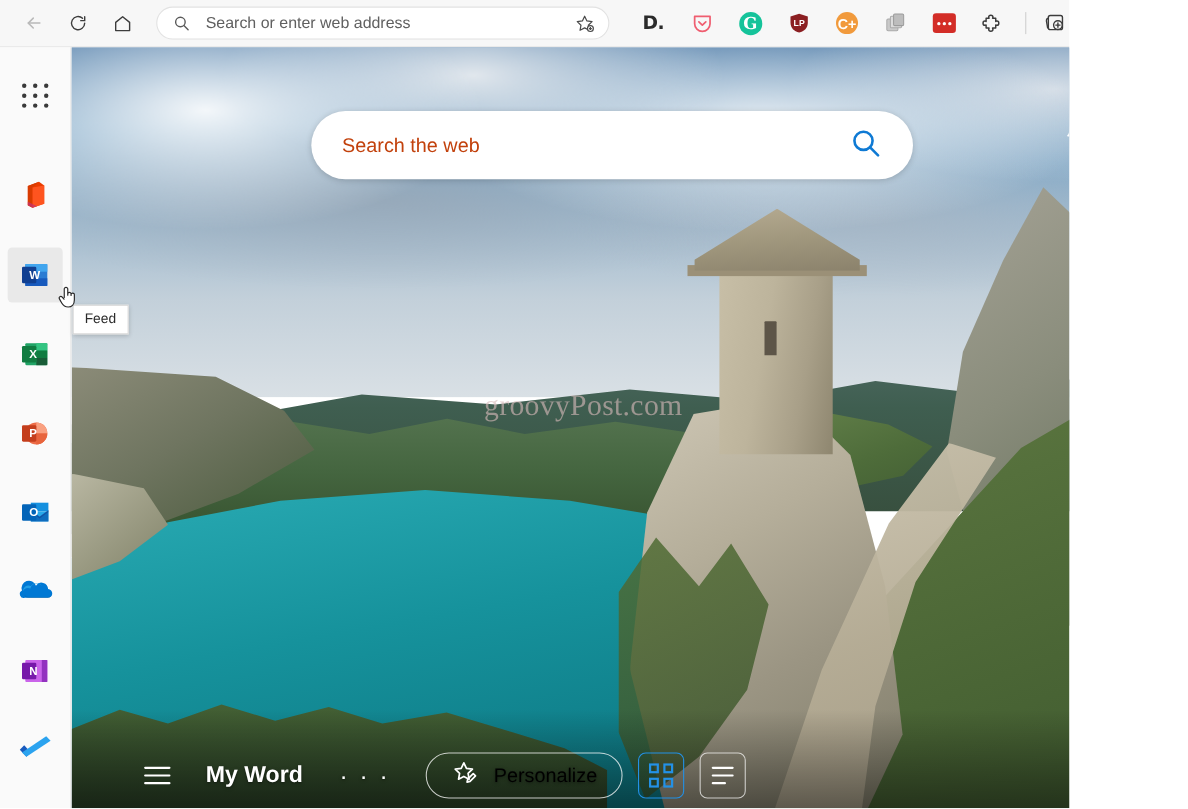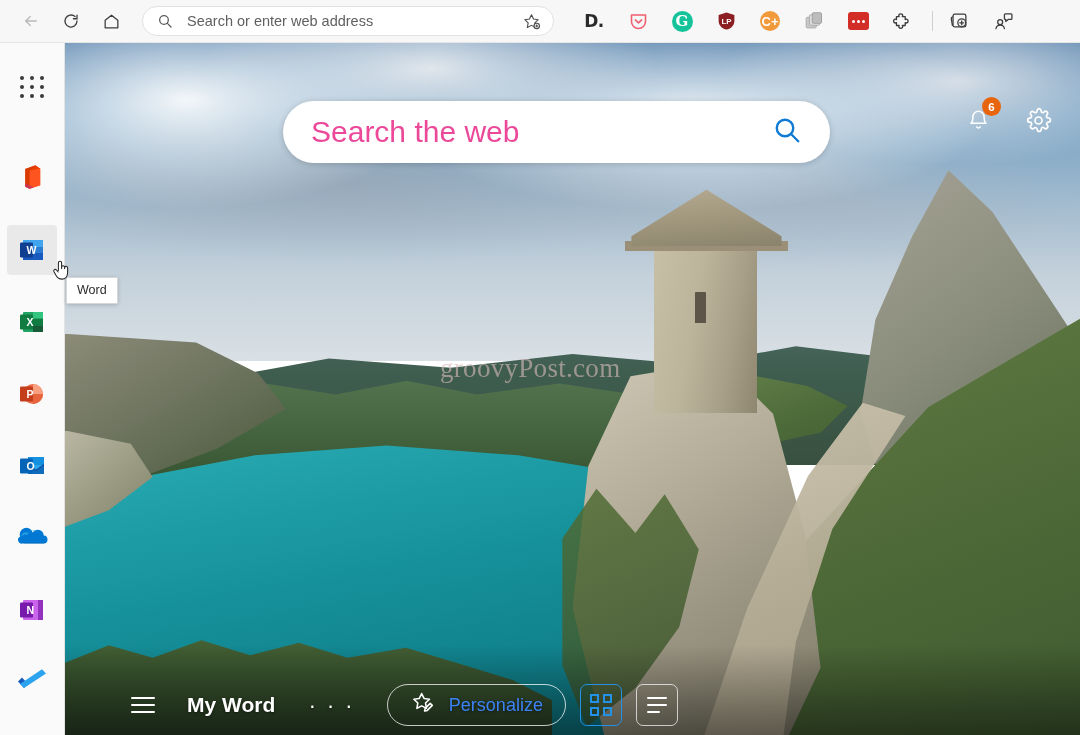--- a/index.html
+++ b/index.html
@@ -2,21 +2,21 @@
 <html><head>
 <meta charset="utf-8">
 <style>
   * { box-sizing: border-box; margin: 0; padding: 0; }
   html, body {
     width: 1080px; height: 735px;
     overflow: hidden;
     font-family: "Liberation Sans", sans-serif;
     background: #ffffff;
   }
-  .window { position: relative; width: 1080px; height: 735px; overflow: hidden; background:#fff; }
+  .window { position: relative; width: 972px; height: 735px; overflow: hidden; background:#fff; }
 
   
   .toolbar {
     position: absolute; top: 0; left: 0; width: 1080px; height: 43px;
     background: #f7f7f7;
     display: flex; align-items: center;
     border-bottom: 1px solid #e6e6e6;
   }
   .tb-btn {
     width: 34px; height: 34px; margin-left: 6px;
@@ -203,21 +203,21 @@
 
   
   .searchbar {
     position: absolute; left: 218px; top: 58px;
     width: 547px; height: 62px;
     background: #ffffff; border-radius: 34px;
     display: flex; align-items: center;
     padding: 0 28px 0 28px;
     box-shadow: 0 1px 6px rgba(0,0,0,0.18);
   }
-  .searchbar .s-text { flex: 1; font-size: 30px; color: #ec4899; }
+  .searchbar .s-text { flex: 1; font-size: 18px; color: #c2410c; }
 
   .topright { position: absolute; right: 22px; top: 57px; display: flex; align-items: center; }
   .bell-wrap { position: relative; width: 40px; height: 40px; display:flex; align-items:center; justify-content:center; }
   .badge {
     position: absolute; top: -3px; right: -3px;
     min-width: 19px; height: 19px; border-radius: 10px;
     background: #e8650d; color: #fff;
     font-size: 11.5px; font-weight: 700;
     display:flex; align-items:center; justify-content:center;
     padding: 0 4px;
@@ -237,21 +237,21 @@
 
   .feed-title {
     margin-left: 26px; color: #ffffff; font-size: 21px; font-weight: 700;
     text-shadow: 0 1px 3px rgba(0,0,0,0.5);
   }
   .dots-btn { margin-left: 34px; color: #fff; font-size: 22px; letter-spacing: 3px;
               line-height: 10px; padding-bottom: 8px; text-shadow: 0 1px 3px rgba(0,0,0,0.5); }
 
   .pill {
     margin-left: 32px; height: 42px; border: 1.4px solid rgba(255,255,255,0.75);
-    border-radius: 22px; display:flex; align-items:center; color:#3b82f6;
+    border-radius: 22px; display:flex; align-items:center; color:#000000;
     padding: 14px 22px; font-size: 18px;
     text-shadow: 0 1px 3px rgba(0,0,0,0.5);
   }
   .pill .p-label { margin-left: 14px; }
 
   .dropdown {
     margin-left: 20px; width: 302px; height: 42px;
     border: 1.4px solid rgba(255,255,255,0.75); border-radius: 22px;
     display:flex; align-items:center; justify-content: space-between;
     color:#fff; padding: 0 18px 0 22px; font-size: 18px;
@@ -573,15 +573,15 @@
 
     </div>
   </div>
 
   <div class="cursor">
     <svg width="24" height="28" viewBox="0 0 24 28">
       <path d="M8.4 13.4V5.8a1.6 1.6 0 1 1 3.2 0v5.6m0-1.1a1.5 1.5 0 1 1 3 0v1.3m0-.7a1.5 1.5 0 1 1 3 0v4.9c0 3.6-2.2 6.3-5.6 6.3-3.1 0-4.6-1.3-5.9-3.6l-2.2-4a1.5 1.5 0 0 1 2.4-1.7l1.9 2.2" fill="#ffffff" stroke="#2b2b2b" stroke-width="1.1" stroke-linejoin="round" stroke-linecap="round"></path>
     </svg>
   </div>
 
-  <div class="tooltip">Word</div>
+  <div class="tooltip">Feed</div>
 
 </div>
 
 </body></html>

